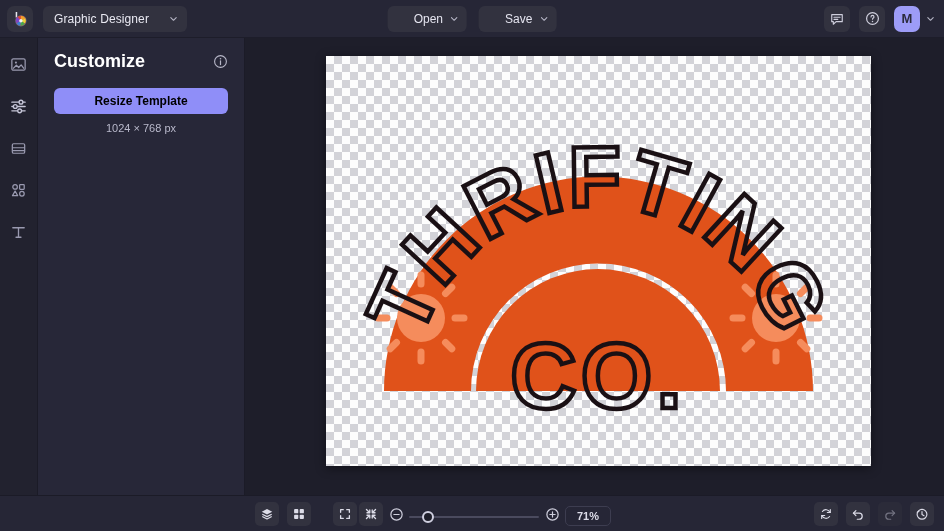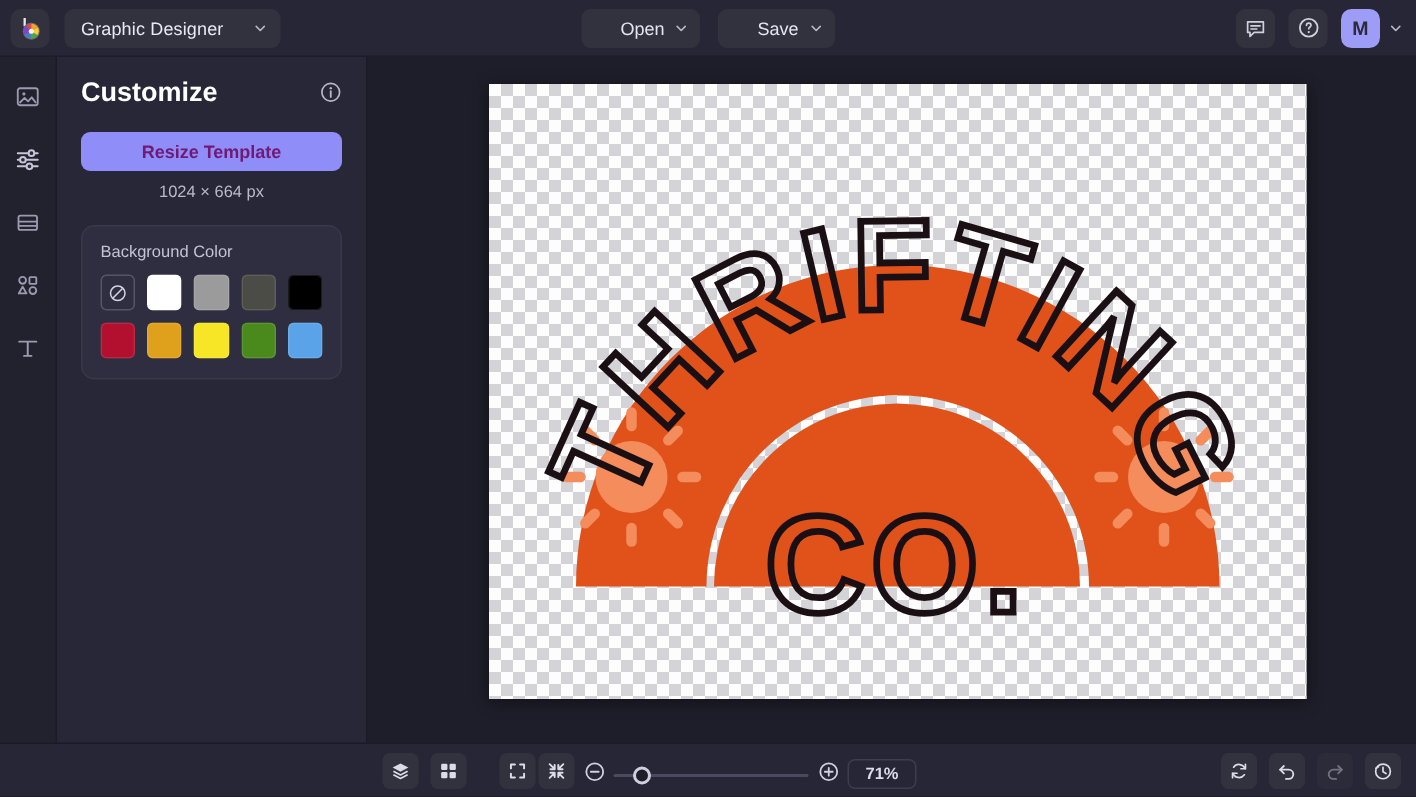--- a/index.html
+++ b/index.html
@@ -89,21 +89,21 @@
     border-right: 1px solid #1b1b27;
     padding: 13px 16px 0 16px;
   }
   .panel-head { display: flex; align-items: center; justify-content: space-between; }
   .panel-title { color: #fff; font-size: 18px; font-weight: bold; }
   .info-icon { cursor: pointer; display:block; }
 
   .resize-btn {
     margin-top: 16px; width: 100%; height: 26px;
     background: #8f8ef8; border: none; border-radius: 6px;
-    color: #701a75; font-size: 12px; font-weight: bold;
+    color: #000000; font-size: 12px; font-weight: bold;
     font-family: "Liberation Sans", sans-serif;
     cursor: pointer;
   }
   .dims { margin-top: 8px; text-align: center; color: #b9b9cb; font-size: 11px; }
 
   .bg-card {
     margin-top: 16px;
     background: #2e2e40; border: 1px solid #383849;
     border-radius: 9px; padding: 11px 12px 13px 12px;
   }
@@ -290,46 +290,22 @@
       <div class="panel-head">
         <span class="panel-title">Customize</span>
         <svg class="info-icon" width="15" height="15" viewBox="0 0 16 16">
           <circle cx="8" cy="8" r="6.3" fill="none" stroke="#b7b7c8" stroke-width="1.2"></circle>
           <circle cx="8" cy="5.1" r=".85" fill="#b7b7c8"></circle>
           <path d="M8 7.3v4" stroke="#b7b7c8" stroke-width="1.3" stroke-linecap="round"></path>
         </svg>
       </div>
 
       <button class="resize-btn">Resize Template</button>
-      <div class="dims">1024 × 664 px</div>
-
-      <div class="bg-card">
-        <div class="bg-label">Background Color</div>
-
-        <div class="swatch-row">
-          <div class="swatch none">
-            <svg width="13" height="13" viewBox="0 0 14 14">
-              <circle cx="7" cy="7" r="5.2" fill="none" stroke="#d2d2e0" stroke-width="1.1"></circle>
-              <path d="M3.6 10.4L10.4 3.6" stroke="#d2d2e0" stroke-width="1.1"></path>
-            </svg>
-          </div>
-          <div class="swatch" style="background:#ffffff"></div>
-          <div class="swatch" style="background:#9b9b9b"></div>
-          <div class="swatch" style="background:#4c4c47"></div>
-          <div class="swatch" style="background:#000000"></div>
-        </div>
-
-        <div class="swatch-row">
-          <div class="swatch" style="background:#b3102f"></div>
-          <div class="swatch" style="background:#dfa01c"></div>
-          <div class="swatch" style="background:#f6e626"></div>
-          <div class="swatch" style="background:#4a8a1c"></div>
-          <div class="swatch" style="background:#5ba3e8"></div>
-        </div>
-      </div>
+      <div class="dims">1024 × 768 px</div>
+
     </div>
 
     <div class="stage">
       <div class="canvas">
         <svg class="artwork" viewBox="0 0 545 410">
           <defs>
             <path id="arcpath" d="M 88 335 A 184 184 0 0 1 457 335" fill="none"></path>
             <mask id="ringmask">
               <rect x="0" y="0" width="545" height="410" fill="#000"></rect>
               <path d="M 58 335 A 214 214 0 0 1 487 335 L 400 335 A 127 127 0 0 0 145 335 Z" fill="#fff"></path>

